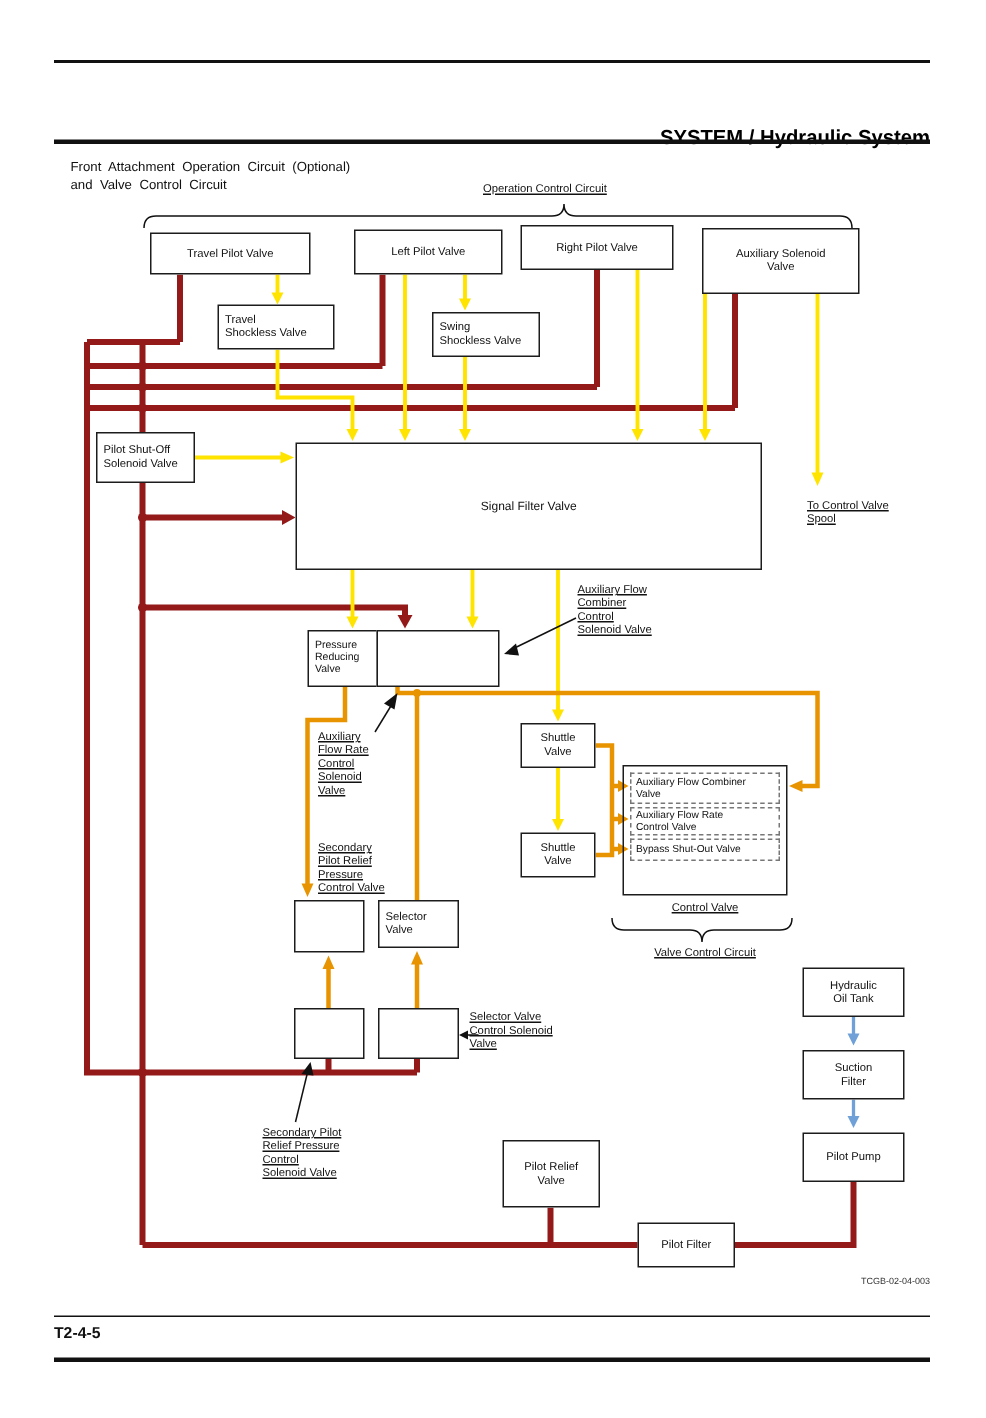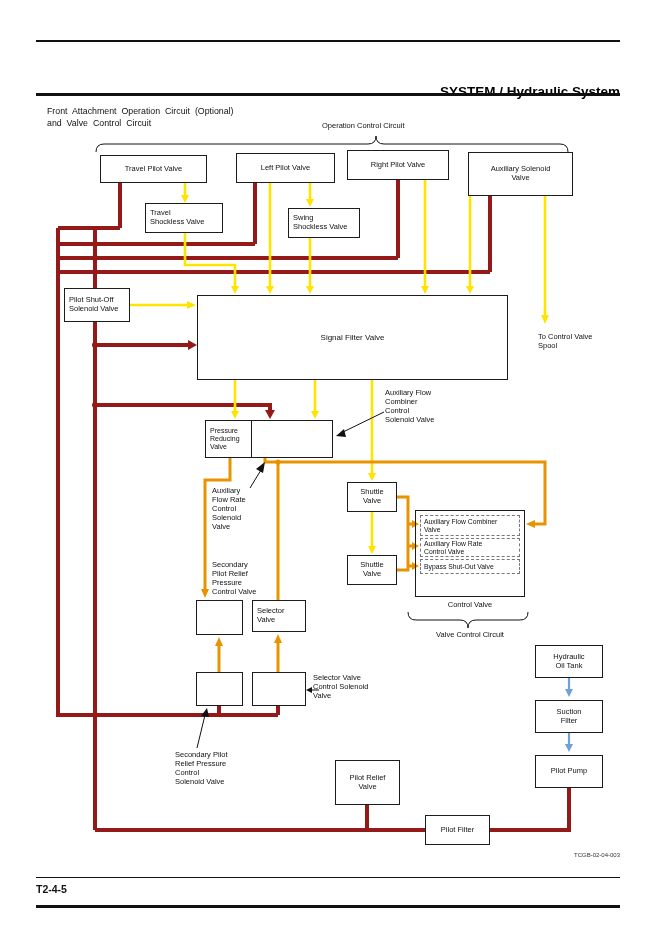--- a/index.html
+++ b/index.html
@@ -16,21 +16,21 @@
   .figcode{position:absolute;left:545px;top:852px;width:75px;text-align:right;
            font-size:6px;color:#333;z-index:2;}
   .box{position:absolute;box-sizing:border-box;border:1.3px solid #1c1c1c;background:#fff;
        display:flex;align-items:center;justify-content:center;text-align:center;
        font-size:7.5px;line-height:1.18;white-space:pre-line;z-index:2;color:#111;}
   .box.al{justify-content:flex-start;text-align:left;padding-left:4px;}
   .box.nf{background:transparent;}
   .dash{position:absolute;box-sizing:border-box;border:1px dashed #777;background:#fff;
         display:flex;align-items:center;justify-content:flex-start;text-align:left;
         padding-left:3px;font-size:6.8px;line-height:1.15;white-space:pre-line;z-index:3;color:#111;}
-  .lbl{position:absolute;font-size:7.5px;line-height:1.2;white-space:pre-line;z-index:3;color:#111;}
+  .lbl{position:absolute;font-size:7.5px;line-height:1.2;white-space:pre-line;z-index:3;color:#111;text-decoration:underline;}
   .lbl.c{text-align:center;}
 </style>
 </head>
 <body>
 
 <div class="page">
 
   <div class="rule" style="top:40px;height:1.5px"></div>
   <div class="title">SYSTEM / Hydraulic System</div>
   <div class="rule" style="top:93px;height:2.5px"></div>

